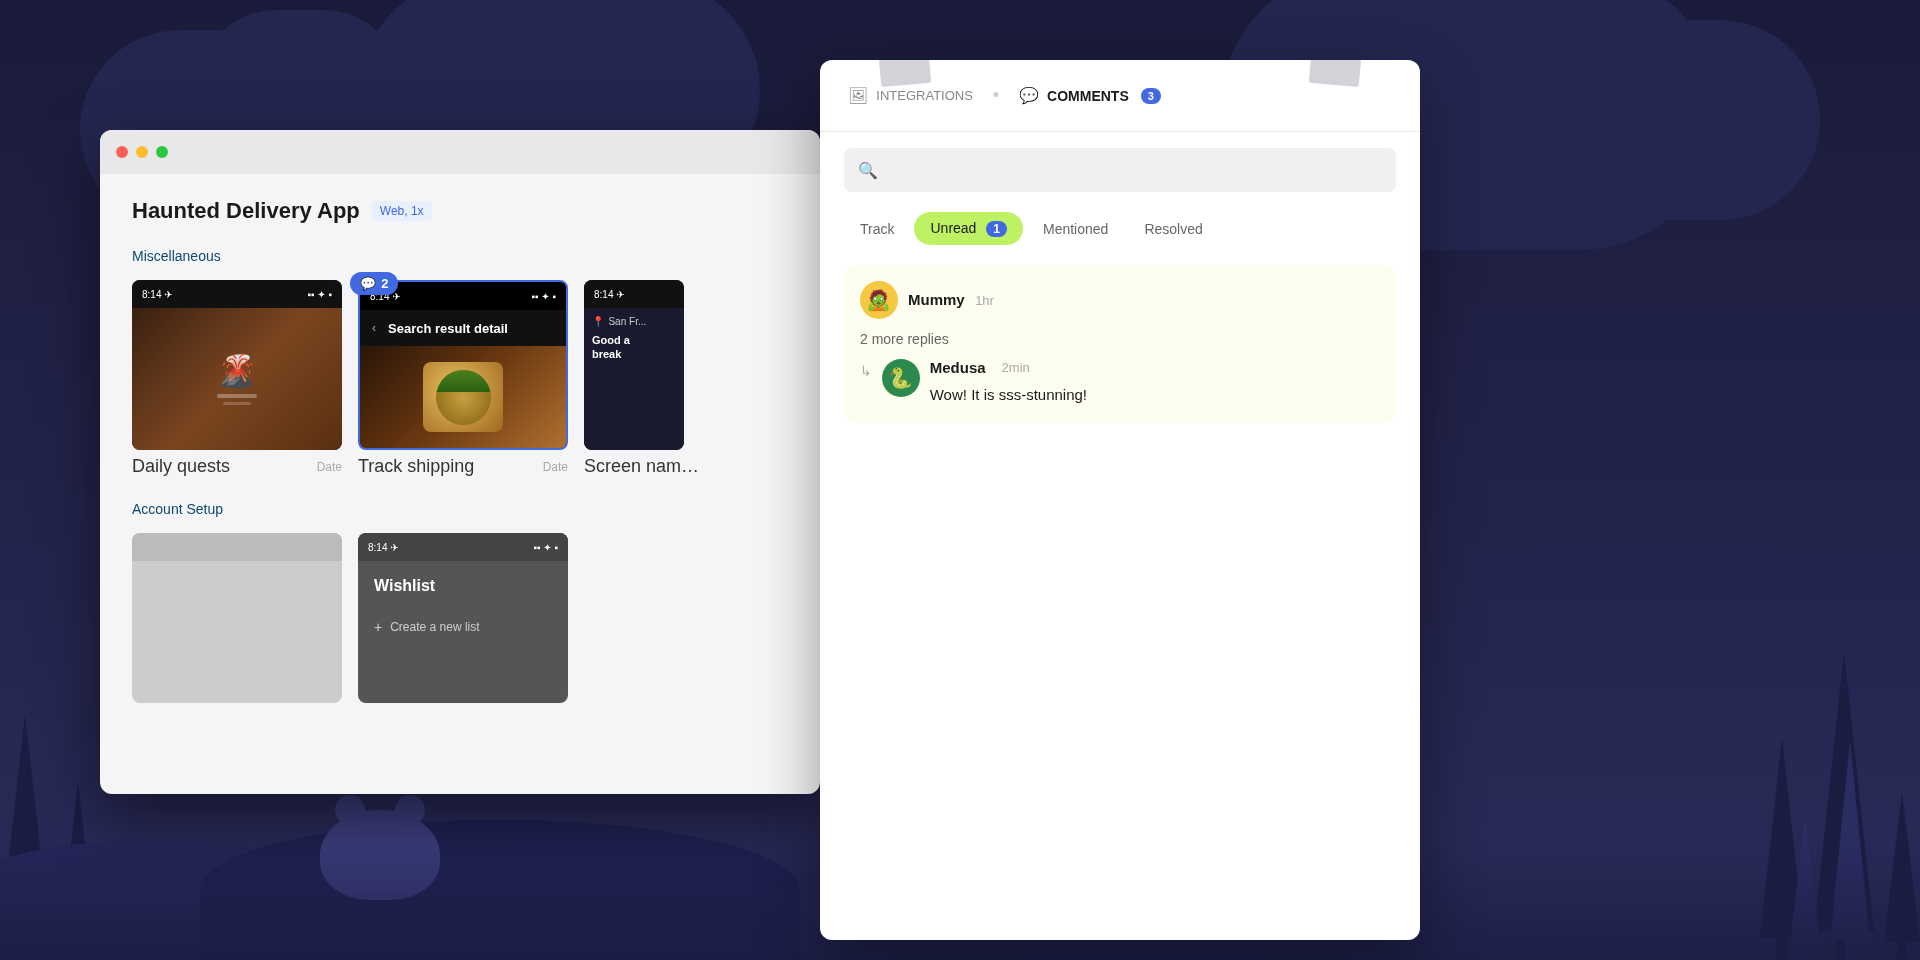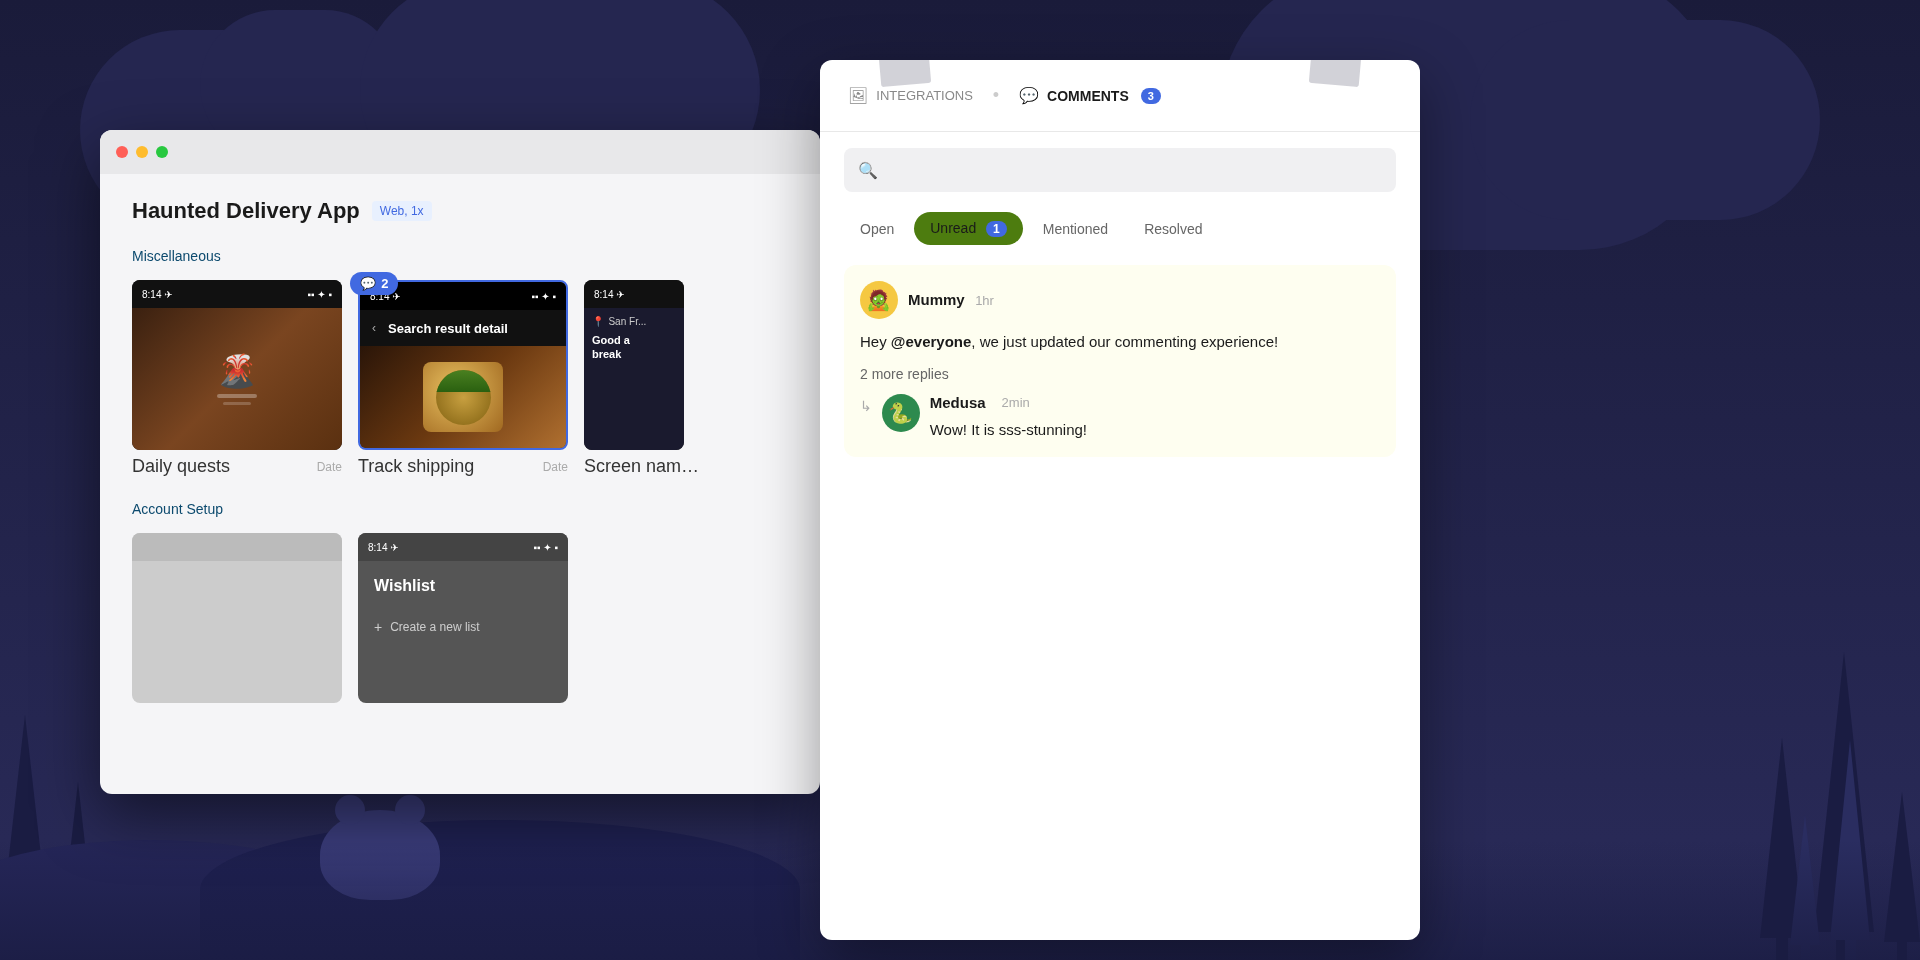--- a/index.html
+++ b/index.html
@@ -379,21 +379,21 @@
     .filter-tab {
       padding: 8px 16px;
       border-radius: 20px;
       font-size: 14px;
       color: #666;
       cursor: pointer;
       font-weight: 400;
     }
 
     .filter-tab.active {
-      background: #4d7c0f;
+      background: #bef264;
       color: #1a1a1a;
       font-weight: 500;
     }
 
     .filter-tab .count-dot {
       display: inline-block;
       background: #4169e1;
       color: white;
       border-radius: 10px;
       padding: 1px 7px;
@@ -695,21 +695,21 @@
   </div>
 
   <div class="panel-body">
 
     <div class="search-bar">
       <span class="search-icon-svg">🔍</span>
     </div>
 
     <div class="filter-tabs">
       <div class="filter-tab">
-        <span>Open</span>
+        <span>Track</span>
       </div>
       <div class="filter-tab active">
         <span>Unread</span>
         <span class="count-dot">1</span>
       </div>
       <div class="filter-tab">
         <span>Mentioned</span>
       </div>
       <div class="filter-tab">
         <span>Resolved</span>
@@ -719,23 +719,20 @@
     <div class="comment-thread">
 
       <div class="comment-header">
         <div class="avatar-mummy">🧟</div>
         <div>
           <span class="comment-author">Mummy</span>
           <span class="comment-time">1hr</span>
         </div>
       </div>
 
-      <div class="comment-body">
-        <span>Hey </span><span class="mention">@everyone</span><span>, we just updated our commenting experience!</span>
-      </div>
 
       <div class="more-replies">
         <span>2 more replies</span>
       </div>
 
       <div class="reply-item">
         <span class="reply-arrow">↳</span>
         <div class="avatar-medusa">🐍</div>
         <div class="reply-content">
           <div class="comment-header" style="margin-bottom:8px;">

